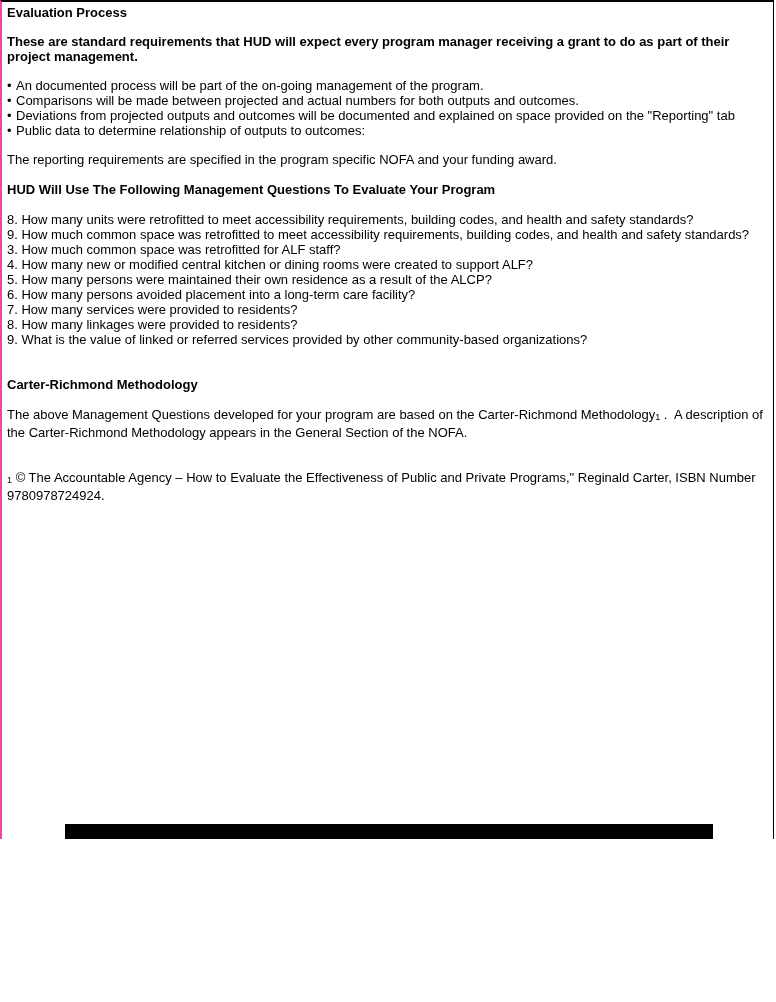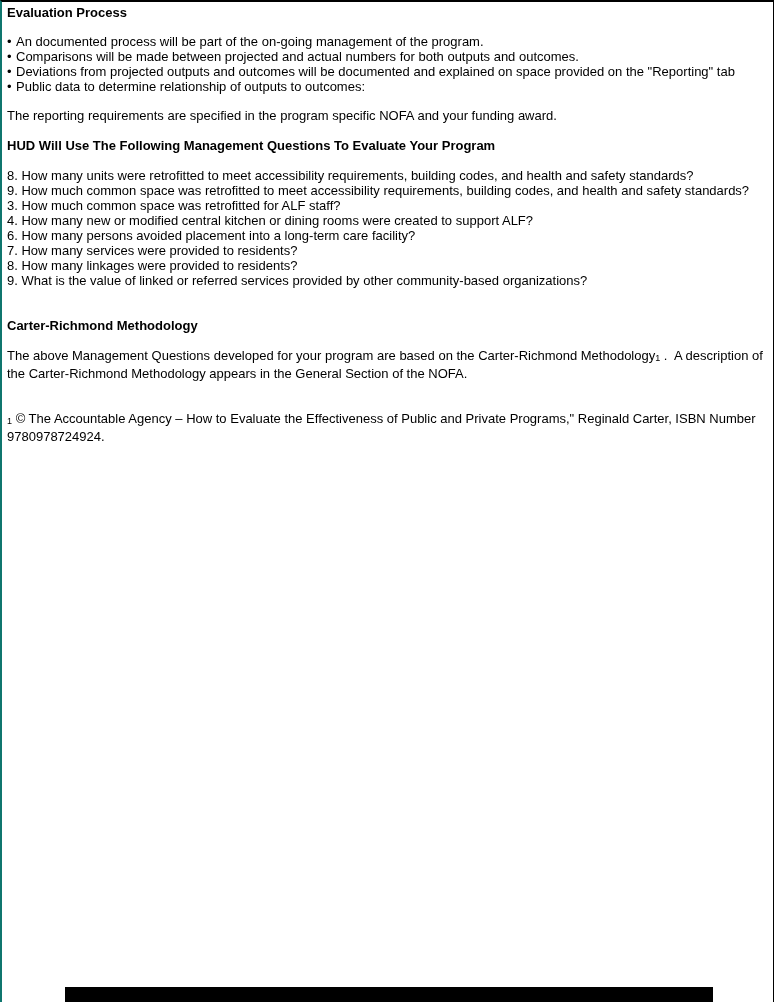--- a/index.html
+++ b/index.html
@@ -10,24 +10,24 @@
   body {
     width: 776px;
     height: 1002px;
     font-family: "Liberation Sans", "DejaVu Sans", sans-serif;
     color: #000000;
   }
   .page {
     position: relative;
     box-sizing: border-box;
     width: 774px;
-    height: 1002px;
+    height: 839px;
     background: #ffffff;
     border-top: 2px solid #000000;
-    border-left: 2px solid #0f766e;
+    border-left: 2px solid #ec4899;
     border-right: 1px solid #000000;
     overflow: hidden;
   }
   .content {
     padding: 3px 6px 0 5px;
     font-size: 13px;
     line-height: 15px;
   }
   .heading {
     font-weight: bold;
@@ -63,37 +63,39 @@
   }
 </style>
 </head>
 <body>
 
 <div class="page">
   <div class="content">
 
     <div class="heading mb-14">Evaluation Process</div>
 
+    <p class="para bold mb-14">These are standard requirements that HUD will expect every program manager receiving a grant to do as part of their project management.</p>
 
     <div class="mb-14">
       <div class="bullet-line"><span class="bullet-char">•</span><span>An documented process will be part of the on-going management of the program.</span></div>
       <div class="bullet-line"><span class="bullet-char">•</span><span>Comparisons will be made between projected and actual numbers for both outputs and outcomes.</span></div>
       <div class="bullet-line"><span class="bullet-char">•</span><span>Deviations from projected outputs and outcomes will be documented and explained on space provided on the "Reporting" tab</span></div>
       <div class="bullet-line"><span class="bullet-char">•</span><span>Public data to determine relationship of outputs to outcomes:</span></div>
     </div>
 
     <p class="para mb-15">The reporting requirements are specified in the program specific NOFA and your funding award.</p>
 
     <div class="heading mb-15">HUD Will Use The Following Management Questions To Evaluate Your Program</div>
 
     <div class="mb-30">
       <div class="line">8. How many units were retrofitted to meet accessibility requirements, building codes, and health and safety standards?</div>
       <div class="line">9. How much common space was retrofitted to meet accessibility requirements, building codes, and health and safety standards?</div>
       <div class="line">3. How much common space was retrofitted for ALF staff?</div>
       <div class="line">4. How many new or modified central kitchen or dining rooms were created to support ALF?</div>
+      <div class="line">5. How many persons were maintained their own residence as a result of the ALCP?</div>
       <div class="line">6. How many persons avoided placement into a long-term care facility?</div>
       <div class="line">7. How many services were provided to residents?</div>
       <div class="line">8. How many linkages were provided to residents?</div>
       <div class="line">9. What is the value of linked or referred services provided by other community-based organizations?</div>
     </div>
 
     <div class="heading mb-15">Carter-Richmond Methodology</div>
 
     <p class="para mb-30"><span>The above Management Questions developed for your program are based on the Carter-Richmond Methodology</span><span class="subref">1</span><span> .  A description of the Carter-Richmond Methodology appears in the General Section of the NOFA.</span></p>
 

